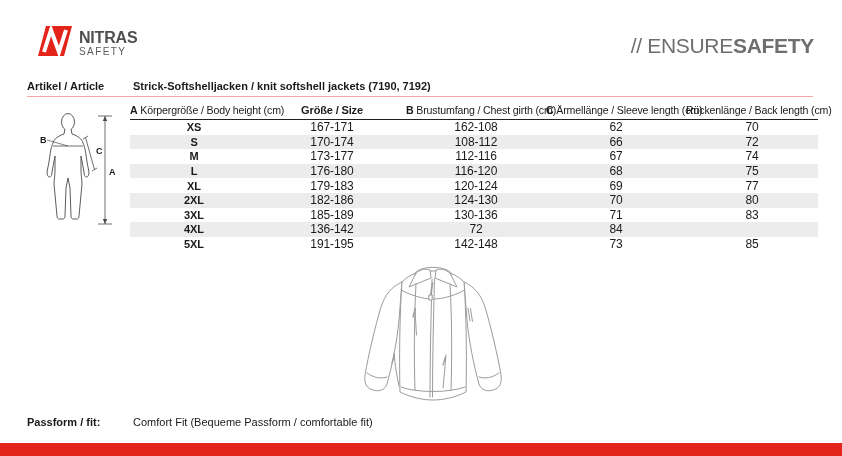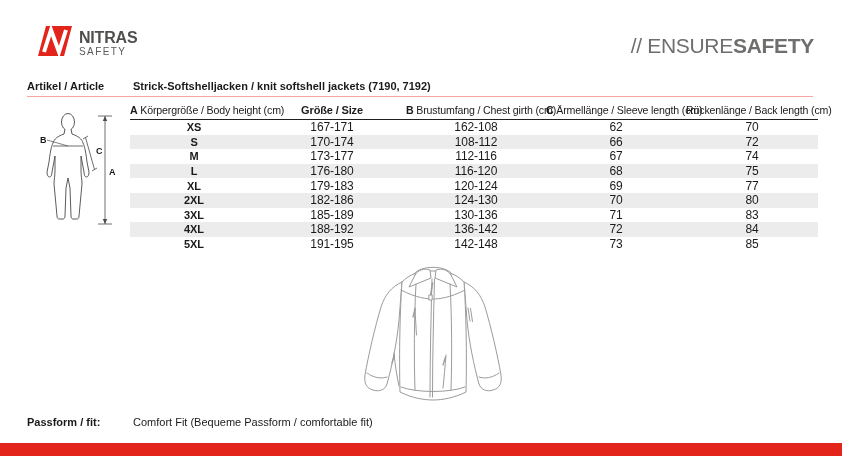--- a/index.html
+++ b/index.html
@@ -149,21 +149,20 @@
     </div>
     <div class="tr">
       <div class="td size-cell">3XL</div>
       <div class="td">185-189</div>
       <div class="td">130-136</div>
       <div class="td">71</div>
       <div class="td">83</div>
     </div>
     <div class="tr">
       <div class="td size-cell">4XL</div>
-      <div class="td">188-192</div>
       <div class="td">136-142</div>
       <div class="td">72</div>
       <div class="td">84</div>
     </div>
     <div class="tr">
       <div class="td size-cell">5XL</div>
       <div class="td">191-195</div>
       <div class="td">142-148</div>
       <div class="td">73</div>
       <div class="td">85</div>

